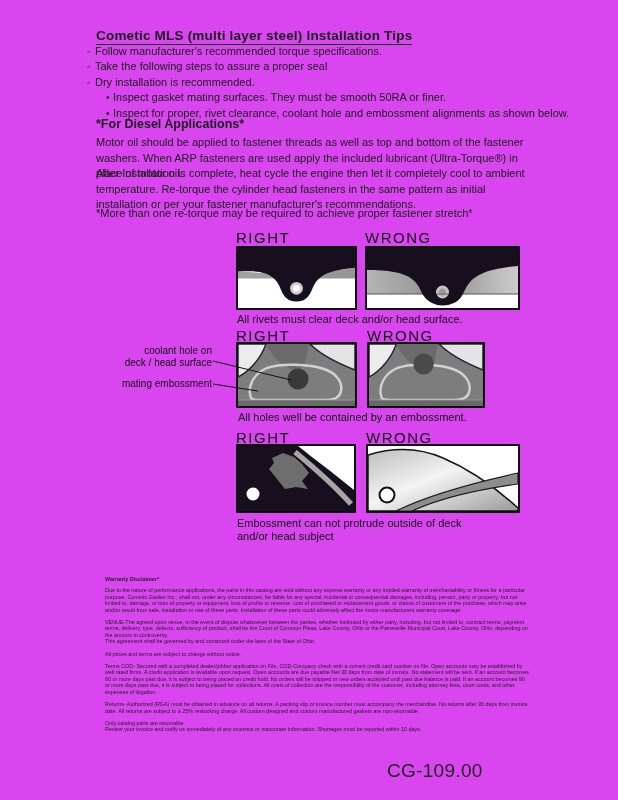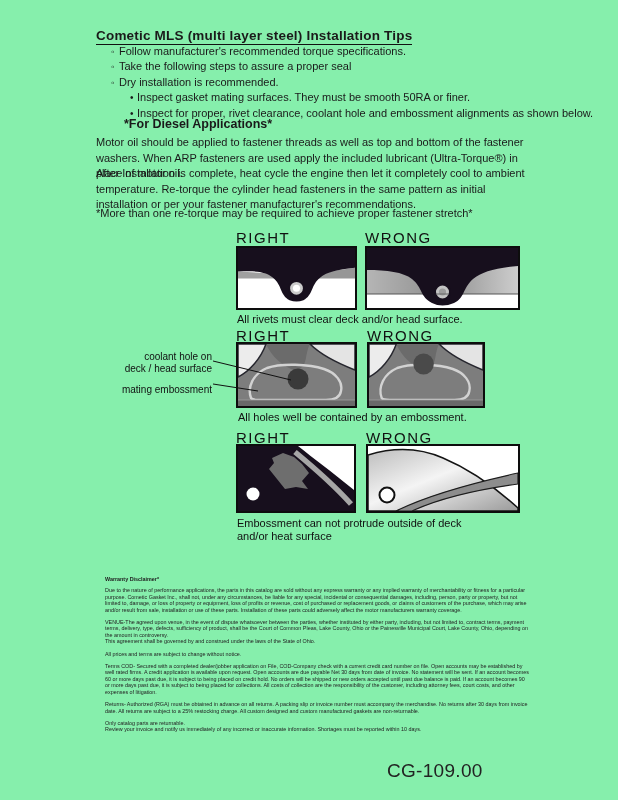--- a/index.html
+++ b/index.html
@@ -1,32 +1,32 @@
 <!DOCTYPE html>
 <html><head>
 <meta charset="utf-8">
 <style>
   html,body{margin:0;padding:0;background:#ffffff;}
-  .page{position:relative;width:618px;height:800px;background:#86efac;overflow:hidden;
+  .page{position:relative;width:618px;height:800px;background:#d946ef;overflow:hidden;
         font-family:"Liberation Sans",sans-serif;color:#1a1a1a;}
   .abs{position:absolute;}
   .title{font-size:13.5px;font-weight:bold;letter-spacing:.2px;border-bottom:1.5px solid #111;
          padding-bottom:1px;display:inline-block;white-space:nowrap;}
   .bullets{font-size:11px;line-height:15.4px;white-space:nowrap;}
-  .b-row{display:block;margin-left:24px;}
+  .b-row{display:block;}
   .b{display:inline-block;width:8px;font-size:10px;}
   .sub{padding-left:19px;}
   .sub .b{width:7px;}
-  .heading{font-size:12.5px;font-weight:bold;margin-left:28px;}
+  .heading{font-size:12.5px;font-weight:bold;}
   .para{font-size:11px;line-height:15.5px;width:450px;}
   .dg-label{font-size:15px;letter-spacing:1.5px;text-align:left;color:#111;}
   .panel{box-sizing:border-box;border:2px solid #0d0d0d;overflow:hidden;background:#fff;}
   .panel svg{display:block;width:100%;height:100%;}
   .caption{font-size:11px;line-height:13px;color:#111;white-space:nowrap;}
-  .ann{font-size:10px;line-height:11.5px;text-align:right;color:#111;white-space:nowrap;margin-top:6px;}
+  .ann{font-size:10px;line-height:11.5px;text-align:right;color:#111;white-space:nowrap;}
   .legal{font-size:5.4px;line-height:6.4px;color:#222;width:424px;}
   .legal .lh{font-weight:bold;margin:0 0 5px 0;}
   .legal p{margin:0 0 6px 0;}
   .legal p.tight{margin:0;}
   .partnum{font-size:19px;letter-spacing:.3px;color:#222;}
   .overlay{pointer-events:none;}
 </style>
 </head>
 <body>
 
@@ -139,21 +139,21 @@
         </linearGradient>
       </defs>
       <rect width="150" height="65" fill="#ffffff"></rect>
       <path d="M0,9 C26,1 50,1 75,12 C101,23 128,42 150,62 L150,65 L0,65 Z" fill="url(#g2)" stroke="#141414" stroke-width="1.5"></path>
       <path d="M28,65 C58,50 100,38 150,27 L150,38 C106,44 68,54 44,65 Z" fill="#8d8d8d" stroke="#1c1c1c" stroke-width="1.2"></path>
       <circle cx="19" cy="49" r="7.5" fill="#ffffff" stroke="#111" stroke-width="2"></circle>
     </svg>
   </div>
   <div class="abs caption" style="left:237px;top:517px;">
     <div>Embossment can not protrude outside of deck</div>
-    <div>and/or heat surface</div>
+    <div>and/or head subject</div>
   </div>
 
   <svg class="abs overlay" style="left:0;top:0;" width="618" height="800">
     <line x1="213" y1="361" x2="291" y2="380" stroke="#111" stroke-width="1"></line>
     <line x1="213" y1="384" x2="258" y2="391" stroke="#111" stroke-width="1"></line>
   </svg>
 
   <div class="abs legal" style="left:105px;top:576px;">
     <div class="lh">Warranty Disclaimer*</div>
     <p>Due to the nature of performance applications, the parts in this catalog are sold without any express warranty or any implied warranty of merchantability or fitness for a particular purpose.  Cometic Gasket Inc., shall not, under any circumstances, be liable for any special, incidental or consequential damages, including, person, party or property, but not limited to, damage, or loss of property or equipment, loss of profits or revenue, cost of purchased or replacement goods, or claims of customers of the purchase, which may arise and/or result from sale, installation or use of these parts.  Installation of these parts could adversely affect the motor manufacturers warranty coverage.</p>

